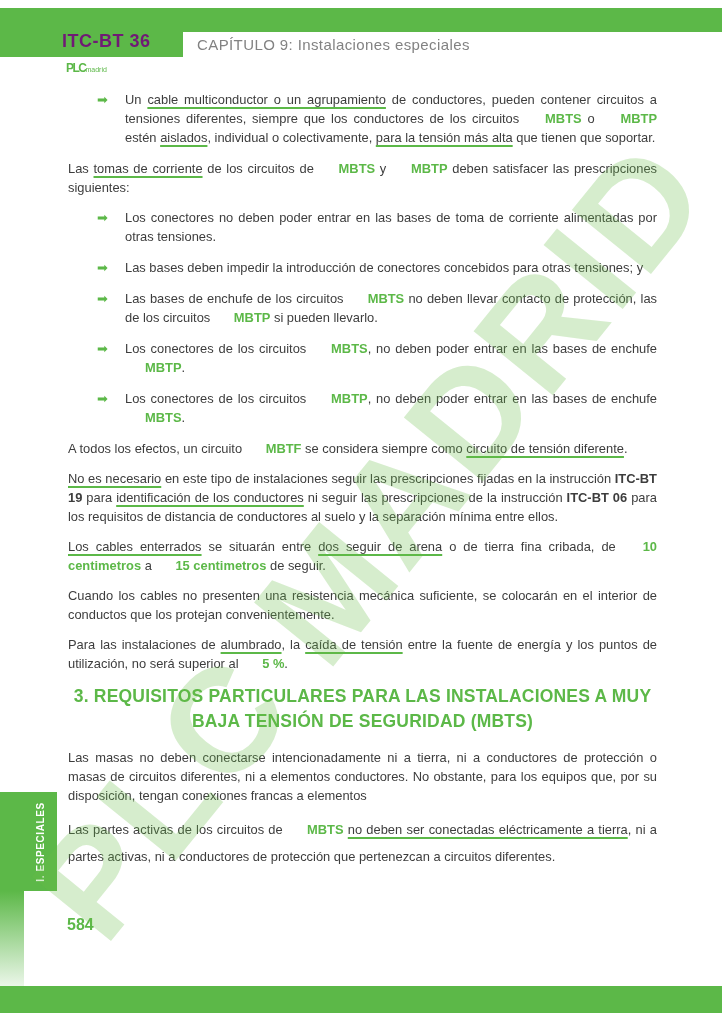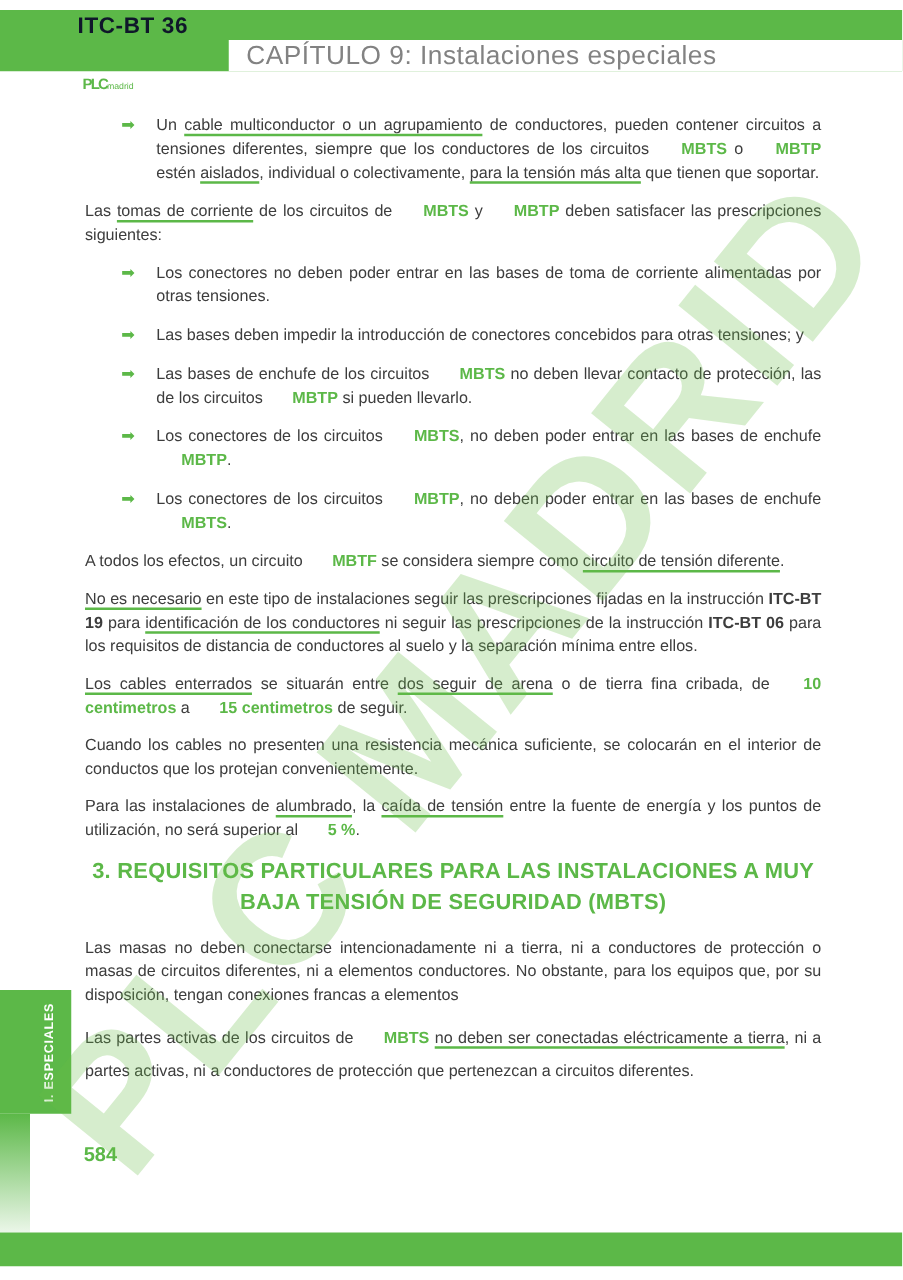--- a/index.html
+++ b/index.html
@@ -1,25 +1,25 @@
 <!DOCTYPE html>
 <html><head>
 <meta charset="utf-8">
 <style>
   html,body{margin:0;padding:0;background:#ffffff;}
   .page{position:relative;width:722px;height:1024px;background:#ffffff;overflow:hidden;
         font-family:"Liberation Sans", sans-serif;}
 
   
   .header{position:absolute;top:8px;left:0;width:722px;height:49px;background:#5cb848;}
-  .header-code{position:absolute;left:62px;top:2px;color:#0f172a;font-weight:bold;
+  .header-code{position:absolute;left:62px;top:23px;color:#701a75;font-weight:bold;
                font-size:18px;letter-spacing:.5px;}
   .header-chapter-box{position:absolute;left:183px;right:0;top:24px;bottom:0;background:#ffffff;
                       display:flex;align-items:center;padding-left:14px;}
-  .header-chapter{color:#828282;font-size:21px;letter-spacing:.4px;}
+  .header-chapter{color:#828282;font-size:15px;letter-spacing:.4px;}
 
   
   .logo{position:absolute;top:60px;left:66px;color:#5cb848;line-height:14px;}
   .logo-mark{font-weight:bold;font-size:12px;letter-spacing:-1.5px;}
   .logo-sub{font-size:7px;letter-spacing:0;}
 
   
   .watermark{position:absolute;left:-130px;top:455px;width:1000px;text-align:center;
              transform:rotate(-51deg);font-size:148px;font-weight:bold;
              color:rgba(102,187,72,0.27);letter-spacing:4px;white-space:nowrap;

